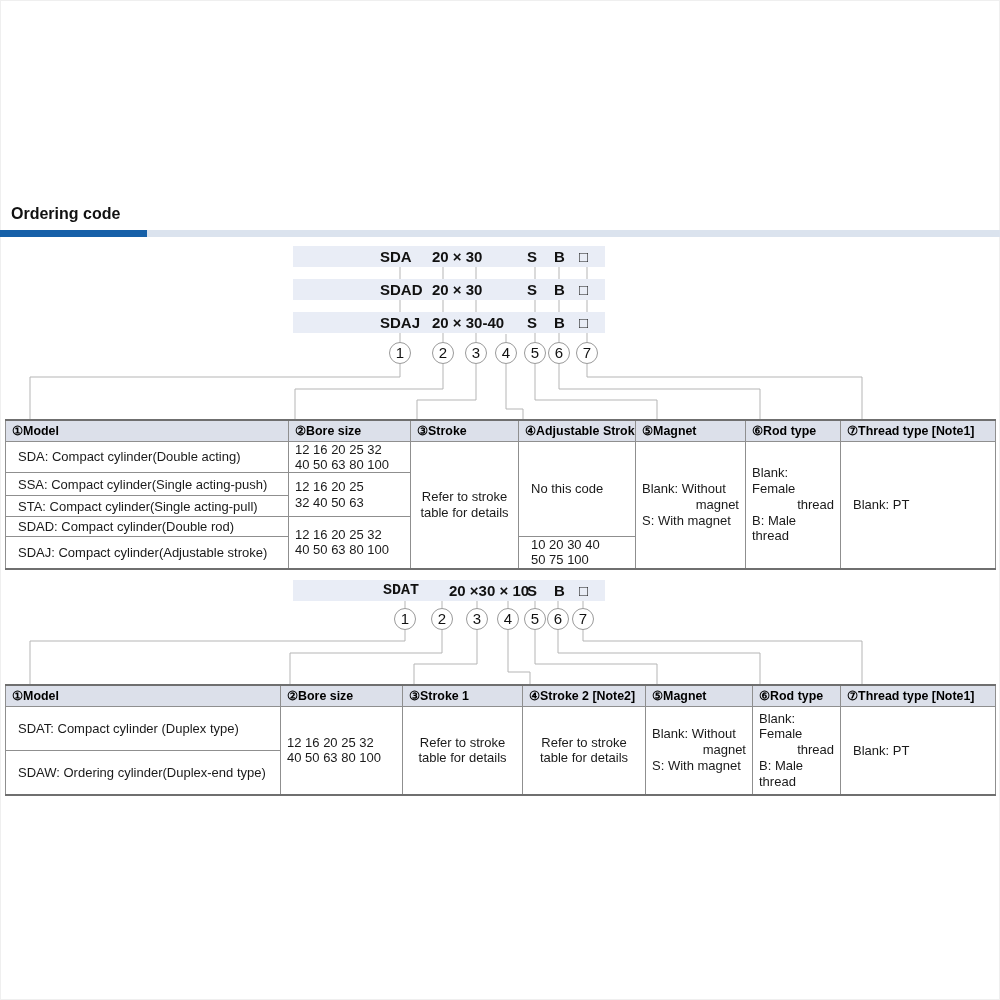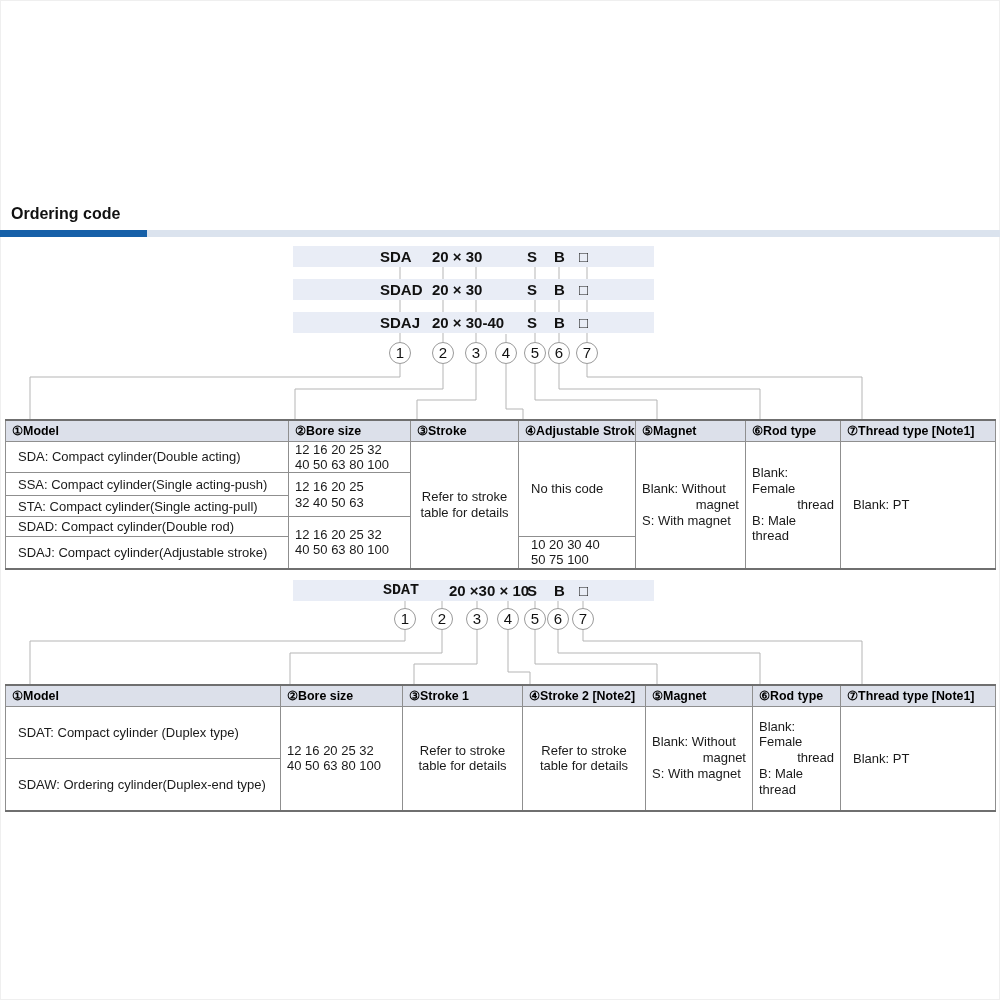--- a/index.html
+++ b/index.html
@@ -12,21 +12,21 @@
   
   .title{position:absolute;left:11px;top:205px;font-size:16px;font-weight:bold;color:#111;}
   .rule-dark{position:absolute;left:0;top:230px;width:147px;height:7px;background:#1660a8;}
   .rule-light{position:absolute;left:147px;top:230px;width:853px;height:7px;background:#dbe3ee;}
 
   
   .wires{position:absolute;inset:0;z-index:1;}
   .wires path{stroke:#b5b5b5;stroke-width:1;fill:none;}
 
   
-  .code-bar{position:absolute;left:293px;width:361px;height:21px;background:#e9edf6;z-index:2;}
+  .code-bar{position:absolute;left:293px;width:312px;height:21px;background:#e9edf6;z-index:2;}
   .code-bar span{position:absolute;top:2px;font-size:15px;font-weight:bold;color:#111;white-space:nowrap;}
   .seg-model{left:87px;}
   .seg-model2{left:90px;font-family:Liberation Mono, monospace;}
   .seg-size{left:139px;}
   .seg-size2{left:156px;}
   .seg-magnet{left:234px;}
   .seg-rod{left:261px;}
   .seg-thread{left:286px;font-size:13px;}
 
   
@@ -34,21 +34,21 @@
     border-radius:50%;background:#fff;text-align:center;line-height:20px;font-size:15px;color:#111;z-index:2;}
 
   
   table{position:absolute;left:5px;width:990px;border-collapse:collapse;table-layout:fixed;z-index:2;background:#fff;}
   table{border-top:2px solid #6f6f6f;border-bottom:2px solid #6f6f6f;}
   th,td{border:1px solid #8f8f8f;font-size:13px;font-weight:normal;vertical-align:middle;
     padding:0 0 0 12px;text-align:left;overflow:hidden;}
   th{background:#dce0ea;font-weight:bold;font-size:12.4px;white-space:nowrap;padding-left:6px;color:#000;}
   td.pre{white-space:pre-line;line-height:1.18;}
   td.center{text-align:center;padding:0 2px;}
-  td.nopadv{padding:12px 6px;margin-top:28px;}
+  td.nopadv{padding:4px 6px;margin-top:28px;}
   .cell-lines{line-height:1.22;}
   .cell-lines .rgt{text-align:right;}
 
   
   .note{position:absolute;left:9px;font-size:13px;color:#111;white-space:nowrap;}
   .note .lbl{font-size:11px;}
 </style>
 </head>
 <body>
 

